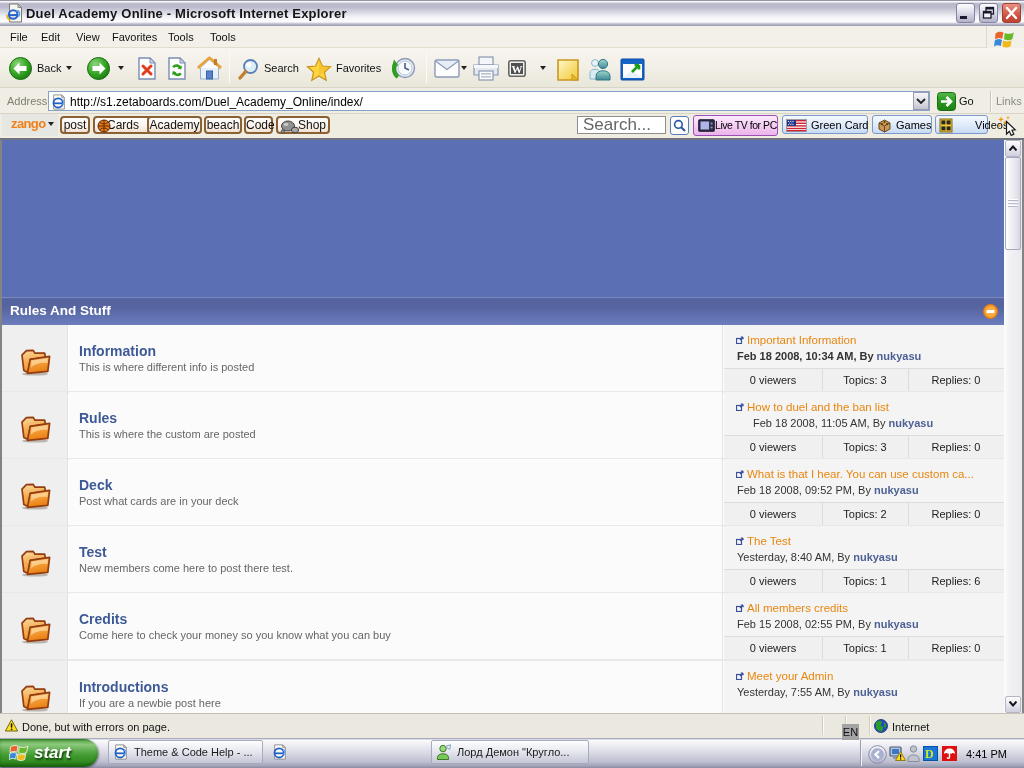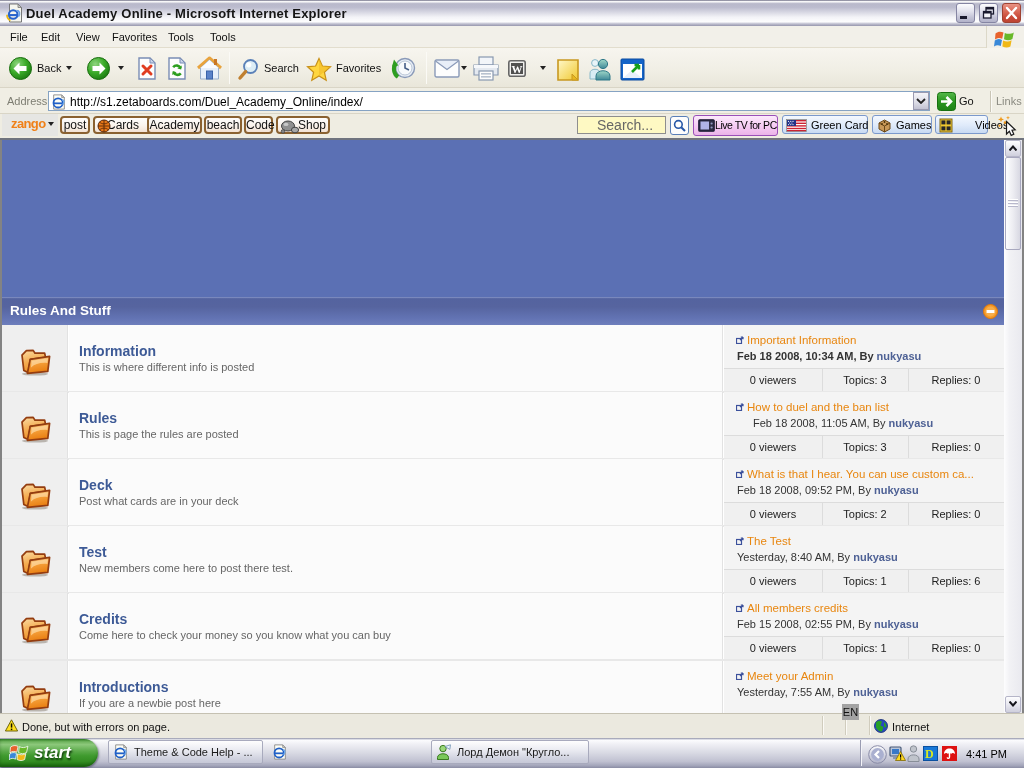--- a/index.html
+++ b/index.html
@@ -36,21 +36,21 @@
 #gotext { left:959px; top:95px; font-size:11px; color:#111; }
 #linkslabel { left:996px; top:95px; font-size:11px; color:#8a8a80; }
 #linkssep { left:990px; top:91px; width:2px; height:21px; border-left:1px solid #c9c5b6; border-right:1px solid #fbfaf6; }
 
 
 #zangobar { left:0; top:114px; width:1024px; height:24px; background:#efede2; }
 #zangopanel { left:2px; top:114px; width:56px; height:22px; background:#e6e6e3; }
 #zangologo { left:11px; top:117px; font-size:13px; font-weight:bold; color:#f08018; letter-spacing:-0.6px; }
 .zbtn { height:18px; border:2px solid #8a6130; border-radius:4px; background:linear-gradient(180deg,#fefdfc 0%,#faf3ec 55%,#f2e2d4 100%); font-size:12px; color:#111; text-align:center; line-height:15px; }
 .zbtn2 { height:19px; border:1px solid #7b99cc; border-radius:3px; background:linear-gradient(180deg,#f4f8fe 0%,#dfeafa 55%,#c8daf2 100%); font-size:11.5px; color:#111; line-height:19px; }
-#zsearch { left:577px; top:116px; width:89px; height:18px; background:#fef9c3; border:1px solid #8e8e8e; font-size:14px; color:#666; line-height:16px; padding-left:19px; }
+#zsearch { left:577px; top:116px; width:89px; height:18px; background:#ffffff; border:1px solid #8e8e8e; font-size:17px; color:#666; line-height:16px; padding-left:5px; }
 
 
 #blueline { left:0; top:138px; width:1024px; height:2px; background:#70747f; }
 
 
 #content { left:0; top:140px; width:1024px; height:573px; background:#fff; }
 #lborder { left:0; top:140px; width:2px; height:573px; background:#838383; }
 #rborder { left:1022px; top:140px; width:2px; height:573px; background:#838383; }
 #banner { left:2px; top:140px; width:1002px; height:157px; background:#5b70b4; }
 
@@ -82,21 +82,21 @@
   background:linear-gradient(180deg,#83859c 0%,#c6c8d5 3%,#fbfbfd 8%,#f0f0f5 20%,#d8d9e3 50%,#c0c1d1 78%,#a3a5ba 92%,#8a8ca3 100%); }
 #startbtn { left:0; top:739px; width:98px; height:28px; border-radius:0 14px 14px 0;
   background:linear-gradient(180deg,#2d7c22 0%,#71b55f 10%,#8cc87b 20%,#58a847 45%,#3f9a2e 60%,#338d22 80%,#1f7211 97%);
   box-shadow:inset 0 -2px 3px rgba(0,40,0,0.25), 1px 1px 2px rgba(40,40,60,0.5); }
 #starttext { left:34px; top:743px; font-size:17px; font-weight:bold; font-style:italic; color:#fff; text-shadow:1px 1.5px 2px rgba(10,50,5,0.9); }
 .taskbtn { top:740px; height:24px; border-radius:2px; border:1px solid #a8aabd;
   background:linear-gradient(180deg,#fefefe 0%,#e8e9f0 45%,#d0d2df 80%,#c6c8d7 100%); font-size:11px; color:#1a1a1a; }
 .taskbtn.active { background:linear-gradient(180deg,#4d5862 0%,#5a656f 40%,#636d77 100%); border-color:#3e4750; color:#fff;
   box-shadow:inset 1px 2px 3px rgba(0,0,0,0.45), inset 0 -1px 1px rgba(255,255,255,0.15); }
 .tbtn-label { position:absolute; left:25px; top:5px; white-space:nowrap; overflow:hidden; }
-#enbox { left:842px; top:704px; width:17px; height:16px; background:#a3a3a3; font-size:11px; color:#111; text-align:center; line-height:16px; }
+#enbox { left:842px; top:724px; width:17px; height:16px; background:#a3a3a3; font-size:11px; color:#111; text-align:center; line-height:16px; }
 #traytime { left:966px; top:748px; font-size:11px; color:#000; }
 </style>
 </head>
 <body>
 
 <div class="abs" id="titlebar"></div>
 <div class="abs" id="titletext">Duel Academy Online - Microsoft Internet Explorer</div>
 <div class="abs winbtn sil" style="left:956px;"></div>
 <div class="abs winbtn sil" style="left:979px;"></div>
 <div class="abs winbtn" id="btnclose" style="left:1002px;"></div>
@@ -426,21 +426,21 @@
           <stop offset="45%" stop-color="#f49e38"></stop>
           <stop offset="100%" stop-color="#e87c0e"></stop>
         </linearGradient>
     </defs>
     <ellipse cx="17" cy="27" rx="13" ry="1.6" fill="#5a4a3a" opacity="0.35"></ellipse>
     <path d="M4 8.2 L8.4 3.6 L15.2 3.4 L17 6.2 L26.6 6 L27.6 10.4 L12.4 12.4 L10.2 25.6 L5.8 23.4 Z" fill="url(#fb392)" stroke="#943d10" stroke-width="1.7" stroke-linejoin="round"></path>
     <path d="M12.2 12.4 L31.6 9.4 L29.8 24.4 L9.4 26.4 Z" fill="url(#ff392)" stroke="#943d10" stroke-width="1.7" stroke-linejoin="round"></path>
     <path d="M13.6 13.8 L30 11.2 L29.4 16 C23 15.2 17 16.8 13 20.4 Z" fill="#fdd9a2" opacity="0.75"></path>
   </svg>
     <div class="abs ftitle" style="left:79px; top:410px;">Rules</div>
-    <div class="abs fdesc" style="left:79px; top:428px;">This is page the rules are posted</div>
+    <div class="abs fdesc" style="left:79px; top:428px;">This is where the custom are posted</div>
     <svg class="abs" style="left:736px; top:403px;" width="8" height="8" viewBox="0 0 8 8">
     <rect x="0.5" y="2.5" width="5" height="5" fill="none" stroke="#3c519c" stroke-width="1.2"></rect>
     <path d="M4 4 L7 1 M7 1 L4.8 1 M7 1 L7 3.2" stroke="#3c519c" stroke-width="1.2" fill="none"></path>
   </svg>
     <div class="abs tlink" style="left:747px; top:401px;">How to duel and the ban list</div>
     <div class="abs tdate" style="left:737px; top:417px;padding-left:16px;">Feb 18 2008, 11:05 AM, By <b>nukyasu</b></div>
     <div class="abs stats" style="left:724px; top:435px; width:280px;"></div>
     <div class="abs" style="left:822px; top:436px; width:1px; height:22px; background:#dcdcdc;"></div>
     <div class="abs" style="left:908px; top:436px; width:1px; height:22px; background:#dcdcdc;"></div>
     <div class="abs stcell" style="left:724px; top:441px; width:98px;">0 viewers</div>

